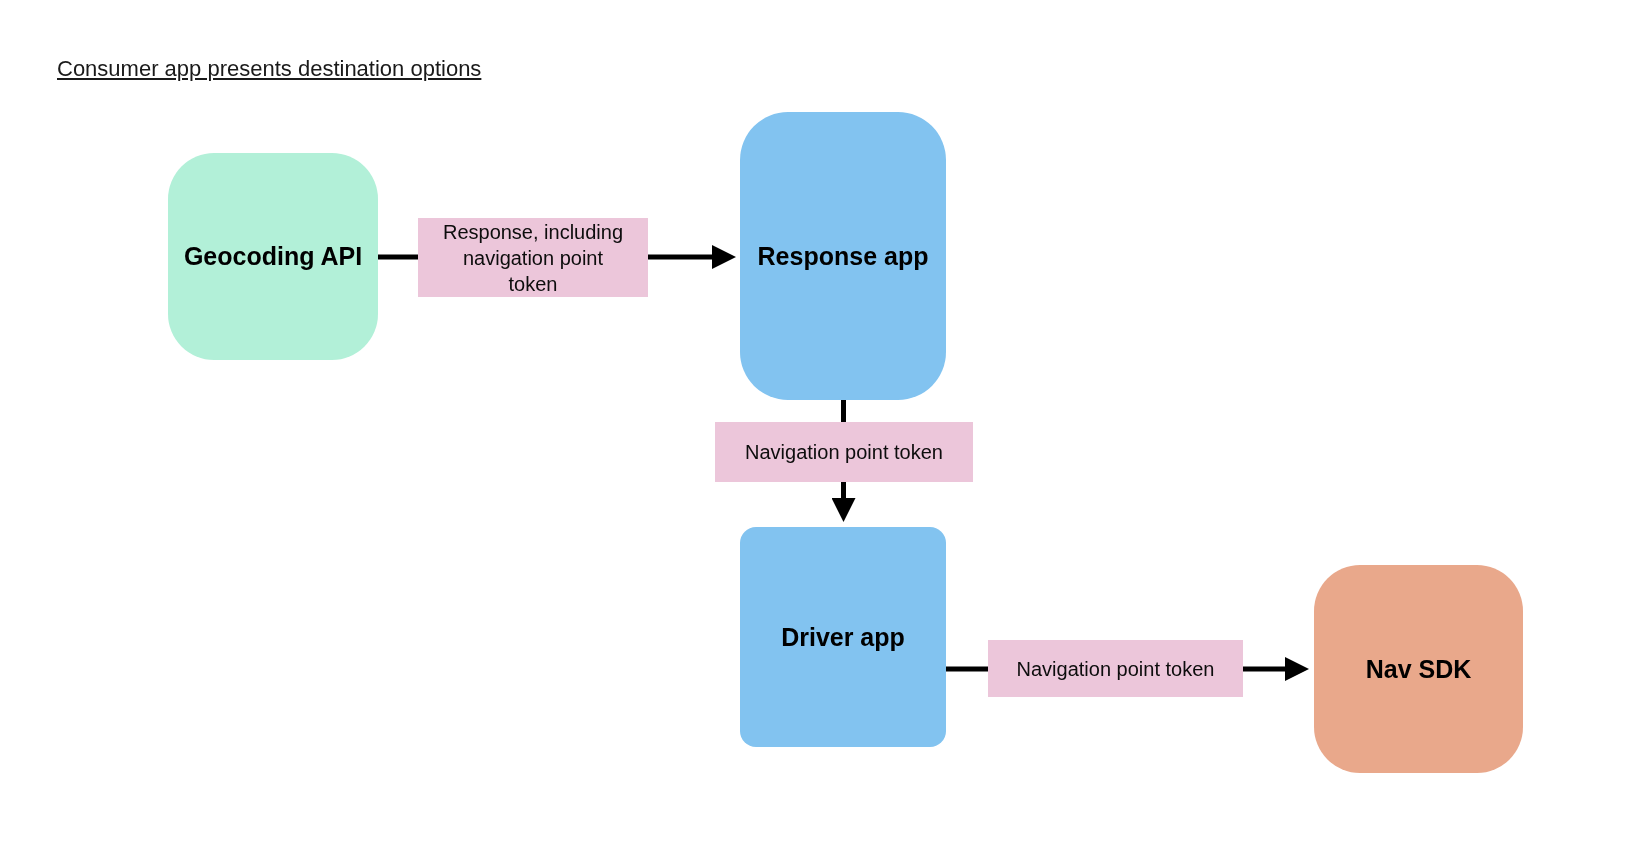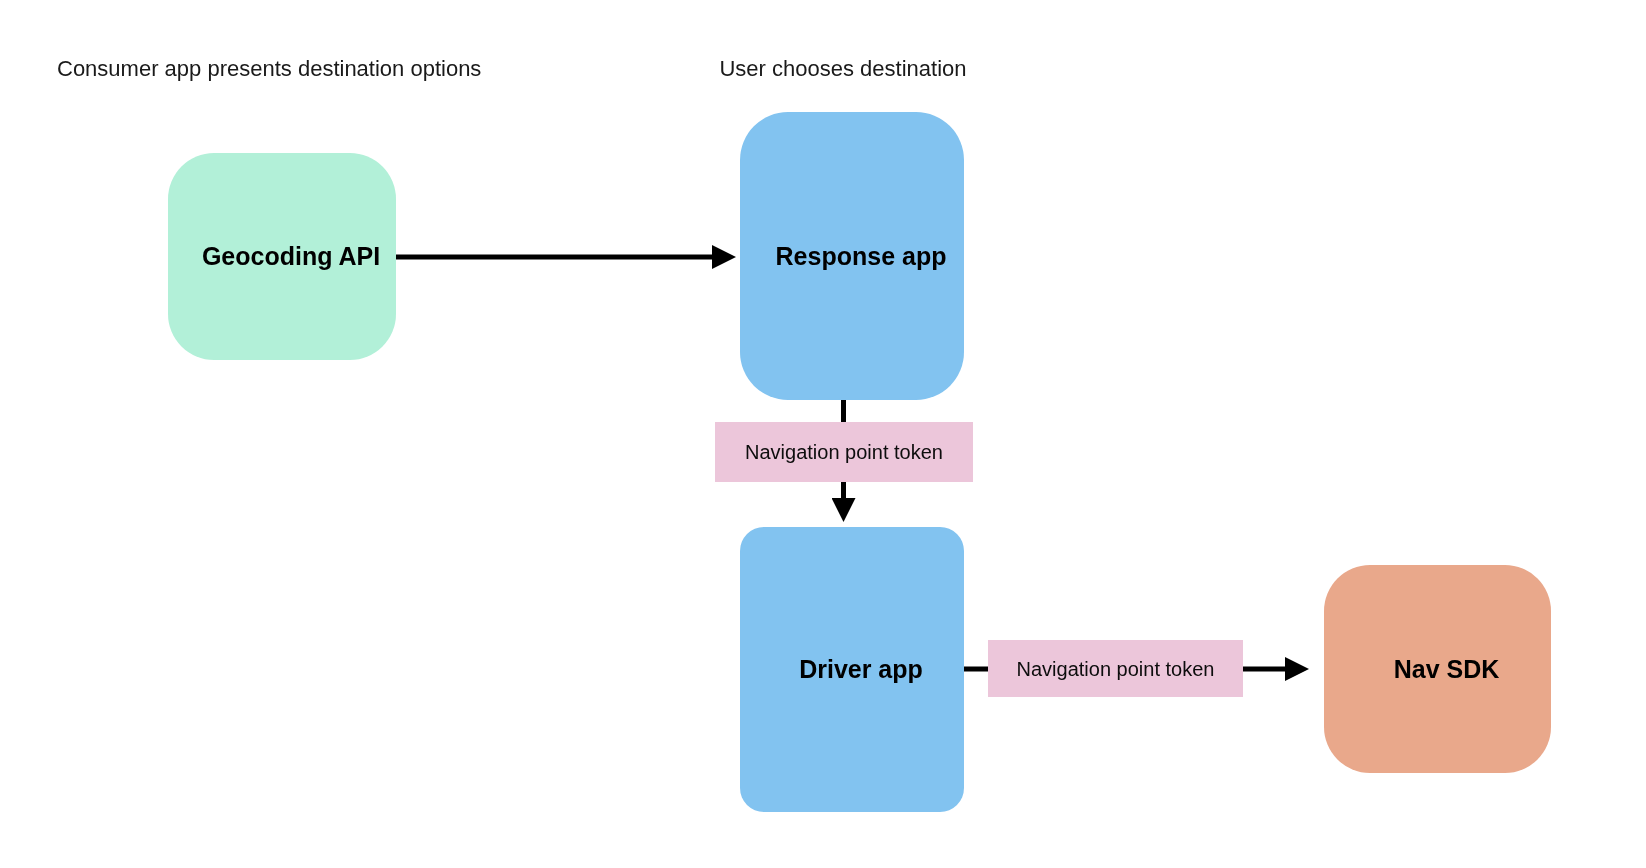--- a/index.html
+++ b/index.html
@@ -17,20 +17,21 @@
   }
 
   
   .step-heading {
     position: absolute;
     top: 56px;
     font-size: 22px;
     line-height: 26px;
     color: #1a1a1a;
     white-space: nowrap;
+    text-decoration: underline;
   }
   #heading-1 { left: 57px; }
   #heading-2 { left: 843px; transform: translateX(-50%); }
   #heading-3 { left: 1399px; transform: translateX(-50%); }
 
   
   .arrow-layer {
     position: absolute;
     left: 0;
     top: 0;
@@ -46,42 +47,40 @@
   
   .node {
     position: absolute;
     display: flex;
     align-items: center;
     justify-content: center;
     font-weight: bold;
     font-size: 25px;
     color: #000000;
     text-align: center;
-    padding-left: 18px;
   }
   #node-geocoding-api {
     left: 168px; top: 153px; width: 210px; height: 207px;
     border-radius: 46px;
     background: #b2f0d8;
   }
   #node-consumer-app {
     left: 740px; top: 112px; width: 206px; height: 288px;
     border-radius: 48px;
     background: #82c3f0;
   }
   #node-driver-app {
-    left: 740px; top: 527px; width: 206px; height: 285px;
-    border-radius: 24px;
+    left: 740px; top: 527px; width: 206px; height: 220px;
+    border-radius: 16px;
     background: #82c3f0;
   }
   #node-nav-sdk {
     left: 1314px; top: 565px; width: 209px; height: 208px;
     border-radius: 46px;
     background: #e9a88b;
-    margin-left: 10px;
   }
 
   
   .edge-label {
     position: absolute;
     background: #ecc6da;
     display: flex;
     flex-direction: column;
     align-items: center;
     justify-content: center;
@@ -94,21 +93,20 @@
   #edge-label-1 { left: 418px; top: 218px; width: 230px; height: 79px; }
   #edge-label-2 { left: 715px; top: 422px; width: 258px; height: 60px; }
   #edge-label-3 { left: 988px; top: 640px; width: 255px; height: 57px; }
 </style>
 </head>
 <body>
 
 <div class="canvas">
 
   <div class="step-heading" id="heading-1">Consumer app presents destination options</div>
-  <div class="step-heading" id="heading-2">User chooses destination</div>
 
   <svg class="arrow-layer" viewBox="0 0 1646 868" xmlns="http://www.w3.org/2000/svg">
     <defs>
       <marker id="arrowhead" viewBox="0 0 10 10" refX="7.5" refY="5" markerWidth="6.6" markerHeight="4.8" orient="auto-start-reverse">
         <path d="M 0 0 L 10 5 L 0 10 z" fill="#000000"></path>
       </marker>
     </defs>
     <line class="arrow-line" x1="378" y1="257" x2="730" y2="257" marker-end="url(#arrowhead)"></line>
     <line class="arrow-line" x1="843.5" y1="400" x2="843.5" y2="516" marker-end="url(#arrowhead)"></line>
     <line class="arrow-line" x1="946" y1="669" x2="1303" y2="669" marker-end="url(#arrowhead)"></line>
@@ -123,20 +121,25 @@
   </div>
 
   <div class="node" id="node-driver-app">
     <span>Driver app</span>
   </div>
 
   <div class="node" id="node-nav-sdk">
     <span>Nav SDK</span>
   </div>
 
+  <div class="edge-label" id="edge-label-1">
+    <span>Response, including</span>
+    <span>navigation point</span>
+    <span>token</span>
+  </div>
 
   <div class="edge-label" id="edge-label-2">
     <span>Navigation point token</span>
   </div>
 
   <div class="edge-label" id="edge-label-3">
     <span>Navigation point token</span>
   </div>
 
 </div>

